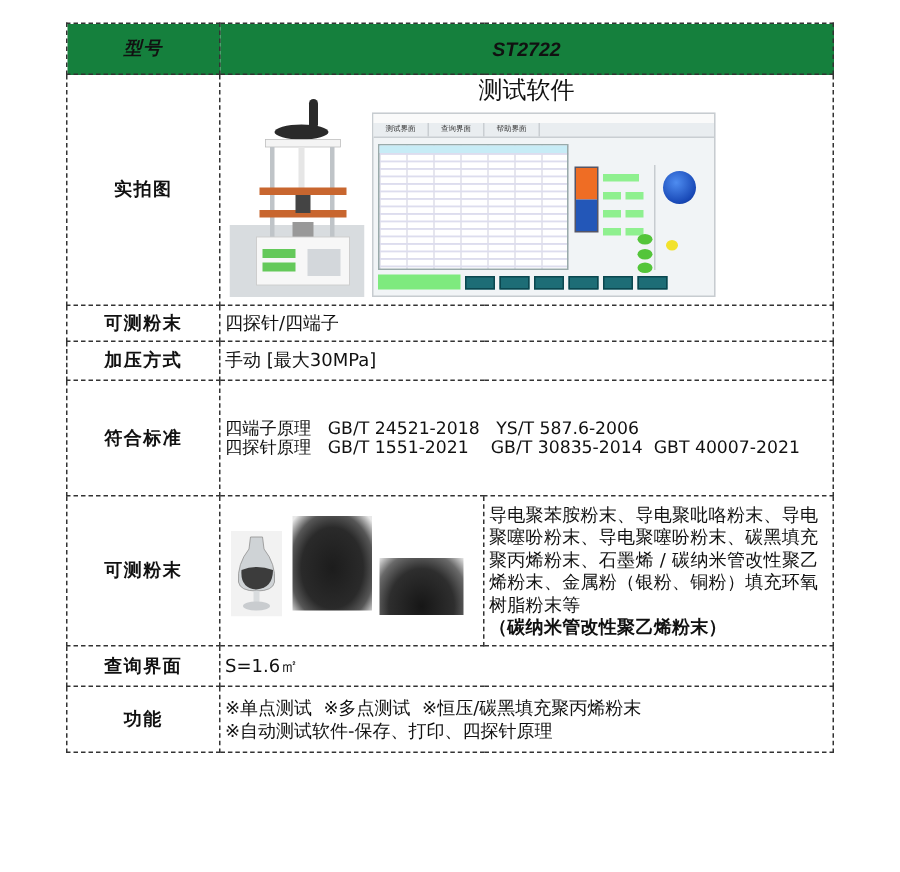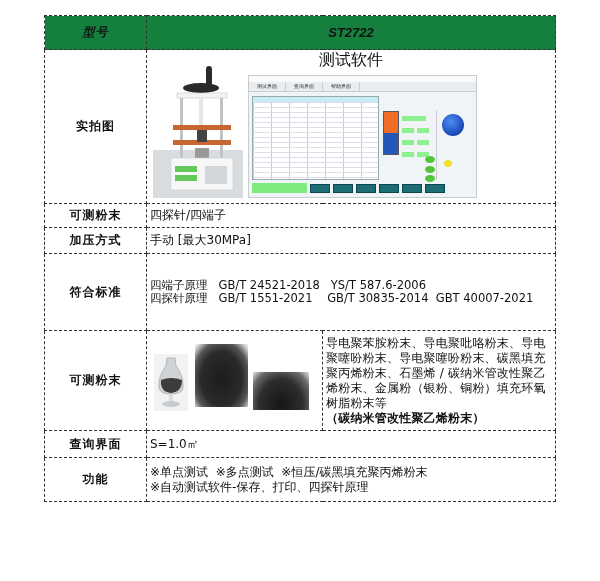--- a/index.html
+++ b/index.html
@@ -161,21 +161,21 @@
       </div>
     </td>
     <td class="powder-list">
       <div>导电聚苯胺粉末、导电聚吡咯粉末、导电聚噻吩粉末、导电聚噻吩粉末、碳黑填充聚丙烯粉末、石墨烯 / 碳纳米管改性聚乙烯粉末、金属粉（银粉、铜粉）填充环氧树脂粉末等</div>
       <div class="powder-note">（碳纳米管改性聚乙烯粉末）</div>
     </td>
   </tr>
 
   <tr style="height:27px">
     <td class="label">查询界面</td>
-    <td colspan="2" class="value">S=1.0㎡</td>
+    <td colspan="2" class="value">S=1.6㎡</td>
   </tr>
 
 
 
   <tr style="height:44px">
     <td class="label">功能</td>
     <td colspan="2" class="value">
       <div style="white-space:pre">※单点测试  ※多点测试  ※恒压/碳黑填充聚丙烯粉末</div>
       <div style="white-space:pre">※自动测试软件-保存、打印、四探针原理</div>
     </td>

